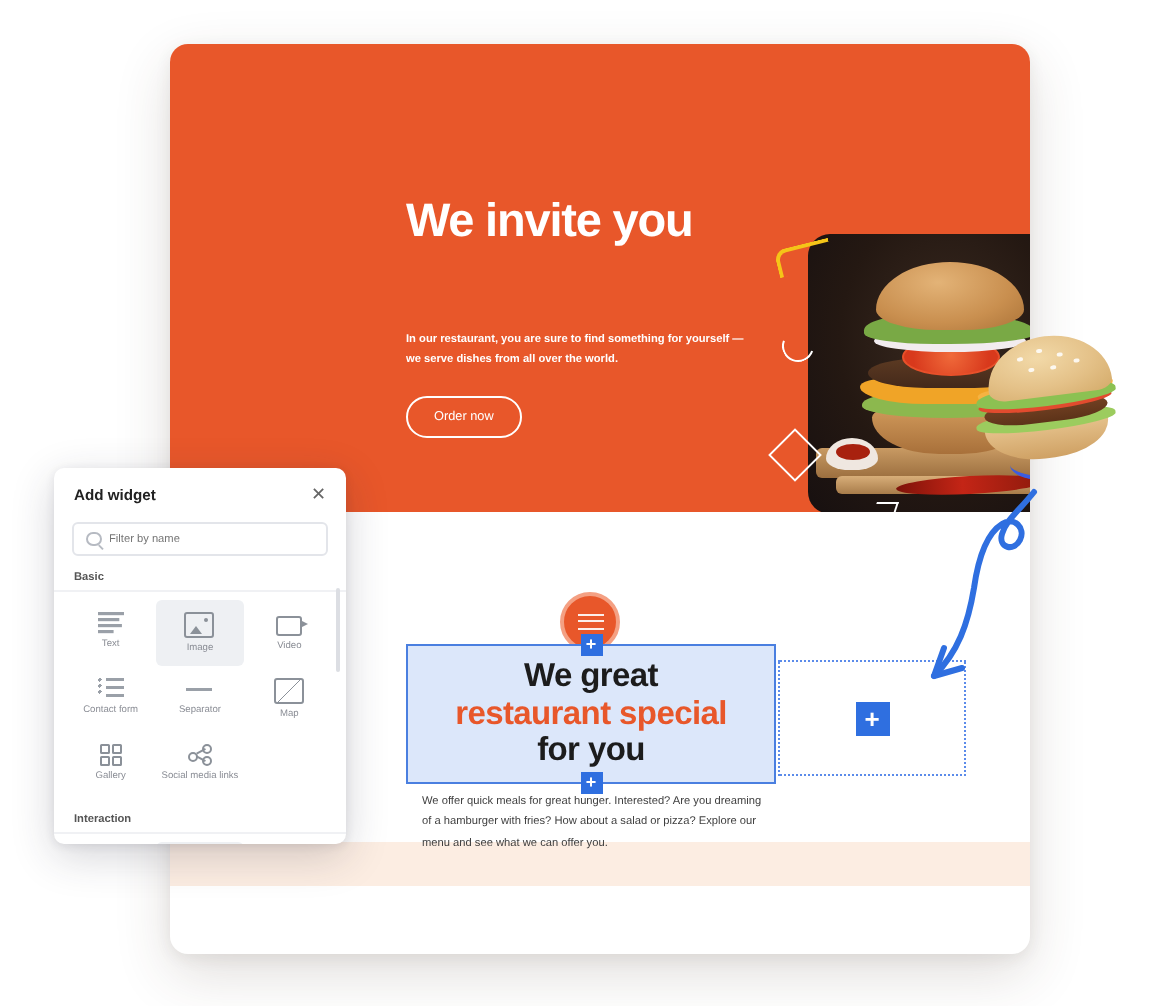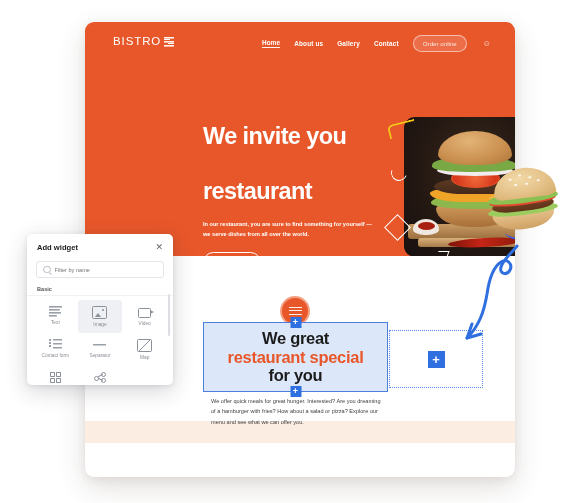--- a/index.html
+++ b/index.html
@@ -57,21 +57,21 @@
     border:1px solid rgba(255,255,255,.55);
     background:rgba(255,255,255,.14);
     color:rgba(255,255,255,.82);
     font-size:6.2px;border-radius:20px;
     padding:4px 9px;white-space:nowrap;
   }
   #account-icon{
     color:rgba(255,255,255,.8);font-size:8px;margin-left:2px;
   }
 
-  #hero-copy{position:absolute;left:118px;top:101px;width:180px;}
+  #hero-copy{position:absolute;left:118px;top:75px;width:180px;}
   #hero-title{
     color:#fff;font-size:23.5px;line-height:1.18;font-weight:bold;
     letter-spacing:-.6px;margin:0;
   }
   #hero-sub{
     color:#fff;font-size:5.6px;line-height:1.75;font-weight:bold;
     margin:14px 0 0 0;width:172px;
   }
   #order-now-btn{
     display:inline-block;margin-top:12px;
@@ -223,21 +223,21 @@
     border:1.4px dotted #5b8bea;background:#fff;
     display:flex;align-items:center;justify-content:center;
   }
   #drop-zone-add-btn{
     width:17px;height:17px;background:#2f6fe0;color:#fff;
     font-size:13px;line-height:17px;text-align:center;font-weight:bold;
   }
 
   
   #add-widget-panel{
-    position:absolute;left:27px;top:234px;width:146px;height:151px;
+    position:absolute;left:27px;top:234px;width:146px;height:188px;
     background:#fff;border-radius:5px;overflow:hidden;
     box-shadow:0 6px 22px rgba(40,40,60,.20), 0 1px 5px rgba(40,40,60,.10);
   }
   #panel-header{
     height:27px;display:flex;align-items:center;justify-content:space-between;
     padding:0 10px;
   }
   #panel-title{font-size:7.6px;font-weight:bold;color:#222;}
   #panel-close-btn{font-size:9px;color:#666;cursor:pointer;line-height:1;}
   #widget-search{
@@ -384,41 +384,25 @@
   }
   #drag-arrow{position:absolute;left:455px;top:238px;width:90px;height:125px;}
 </style>
 </head>
 <body>
 
 <div id="site-canvas">
 
   <div id="hero">
 
-    <div id="site-header">
-      <div id="logo">
-        <span id="logo-text">BISTRO</span>
-        <span id="logo-mark"></span>
-      </div>
-
-      <nav id="main-nav">
-        <span class="nav-link active">Home</span>
-        <span class="nav-link">About us</span>
-        <span class="nav-link">Gallery</span>
-        <span class="nav-link">Contact</span>
-        <span id="order-online-btn">Order online</span>
-        <span id="account-icon">☺</span>
-      </nav>
-    </div>
 
     <div id="hero-copy">
       <h1 id="hero-title">
         <span>We invite you</span><br>
         <br>
-        <span>restaurant</span>
       </h1>
       <p id="hero-sub">In our restaurant, you are sure to find something for yourself — we serve dishes from all over the world.</p>
       <span id="order-now-btn">Order now</span>
     </div>
 
     <div id="hero-photo">
       <div class="board"></div>
       <div class="board2"></div>
       <div class="bb" id="bun-bottom"></div>
       <div class="bb" id="lettuce2"></div>

